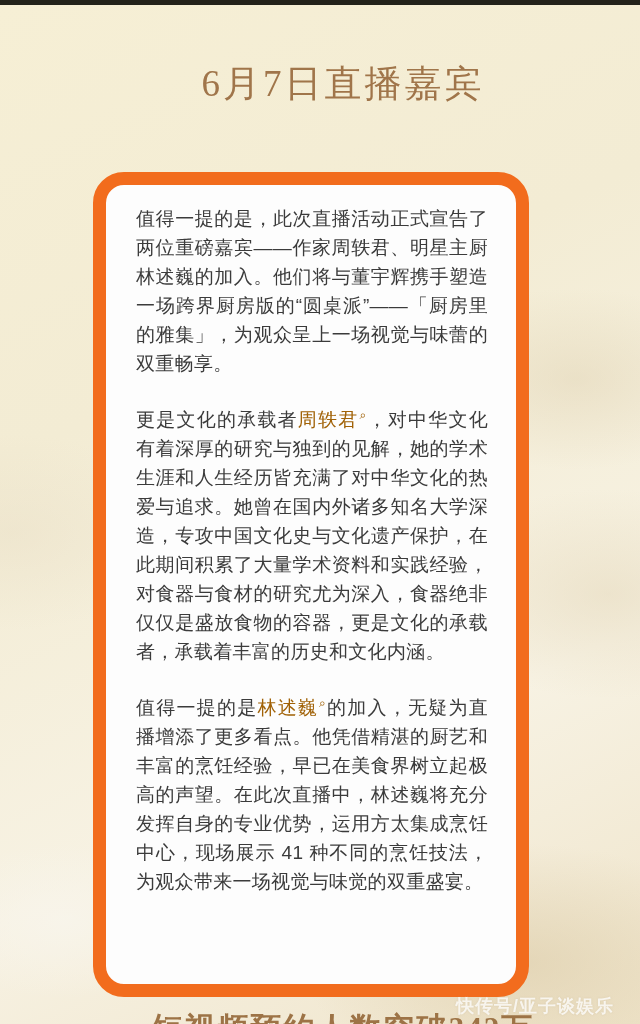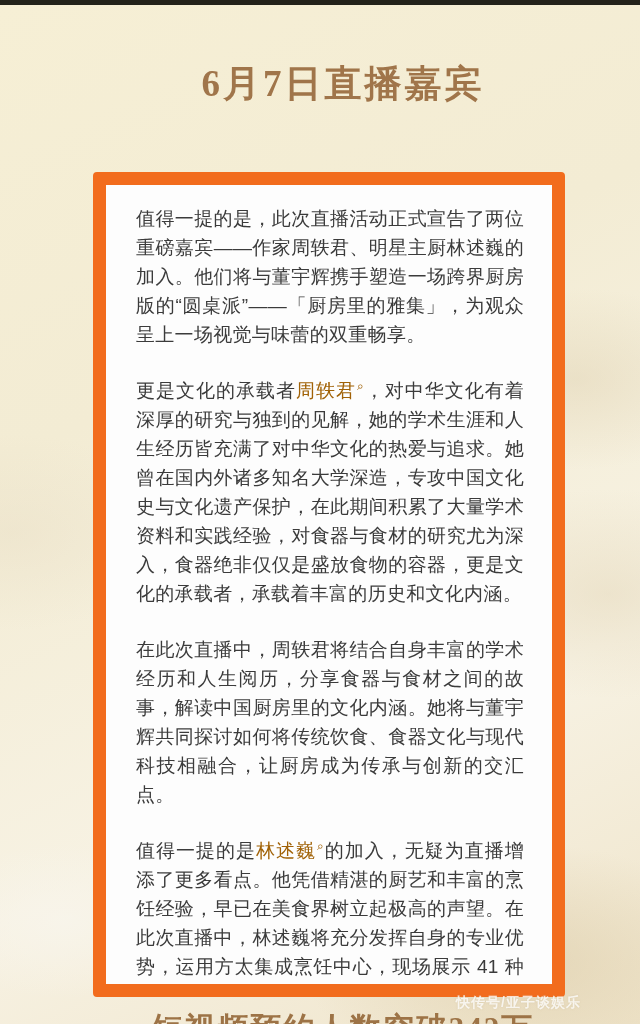--- a/index.html
+++ b/index.html
@@ -21,28 +21,28 @@
   }
   .top-bar {
     position:absolute; top:0; left:0; right:0; height:5px;
     background:#23221a;
   }
   .title {
     position:absolute; top:60px; left:93px; width:500px;
     text-align:center;
     color:#a0754a;
     font-family:"Liberation Serif","DejaVu Serif",serif;
-    font-weight:700;
+    font-weight:400;
     font-size:37px; line-height:47px; letter-spacing:3px;
   }
   .content-box {
-    position:absolute; left:93px; top:172px; width:472px; height:825px;
+    position:absolute; left:93px; top:172px; width:436px; height:825px;
     box-sizing:border-box;
     border:13px solid #f26c1d;
-    border-radius:4px;
+    border-radius:31px;
     background:#fdfdfd;
   }
   .article {
     box-sizing:border-box;
     width:100%; height:100%;
     padding:19px 28px 0 30px;
     overflow:hidden;
   }
   .article p {
     margin:0 0 27px 0;
@@ -51,21 +51,21 @@
     letter-spacing:0.3px;
     text-align:justify;
   }
   .entity-link { color:#a16207; cursor:pointer; }
   .entity-link sup {
     font-size:12px; line-height:0; margin-left:1px;
     font-family:"DejaVu Sans",sans-serif;
   }
   .watermark {
     position:absolute; left:456px; top:994px;
-    font-size:14px; font-weight:600;
+    font-size:18px; font-weight:600;
     letter-spacing:1px; white-space:nowrap;
     color:rgba(255,255,255,0.78);
     text-shadow:0 0 2px rgba(190,170,130,0.35);
     z-index:5;
   }
   .bottom-heading {
     position:absolute; top:1008px; left:93px; width:500px;
     text-align:center;
     color:#9d7346;
     font-family:"Liberation Serif","DejaVu Serif",serif;
@@ -83,21 +83,20 @@
   <div class="clouds"></div>
 
   <div class="title">
     <div>6月7日直播嘉宾</div>
   </div>
 
   <div class="content-box">
     <div class="article">
         <p><span>值得一提的是，此次直播活动正式宣告了两位重磅嘉宾——作家周轶君、明星主厨林述巍的加入。他们将与董宇辉携手塑造一场跨界厨房版的“圆桌派”——「厨房里的雅集」，为观众呈上一场视觉与味蕾的双重畅享。</span></p>
         <p><span>更是文化的承载者</span><span class="entity-link">周轶君<sup>⌕</sup></span><span>，对中华文化有着深厚的研究与独到的见解，她的学术生涯和人生经历皆充满了对中华文化的热爱与追求。她曾在国内外诸多知名大学深造，专攻中国文化史与文化遗产保护，在此期间积累了大量学术资料和实践经验，对食器与食材的研究尤为深入，食器绝非仅仅是盛放食物的容器，更是文化的承载者，承载着丰富的历史和文化内涵。</span></p>
-        <p><span>在此次直播中，周轶君将结合自身丰富的学术经历和人生阅历，分享食器与食材之间的故事，解读中国厨房里的文化内涵。她将与董宇辉共同探讨如何将传统饮食、食器文化与现代科技相融合，让厨房成为传承与创新的交汇点。</span></p>
         <p><span>值得一提的是</span><span class="entity-link">林述巍<sup>⌕</sup></span><span>的加入，无疑为直播增添了更多看点。他凭借精湛的厨艺和丰富的烹饪经验，早已在美食界树立起极高的声望。在此次直播中，林述巍将充分发挥自身的专业优势，运用方太集成烹饪中心，现场展示 41 种不同的烹饪技法，为观众带来一场视觉与味觉的双重盛宴。</span></p>
       </div>
   </div>
 
   <div class="bottom-heading">短视频预约人数突破342万</div>
 
   <div class="watermark">快传号/亚子谈娱乐</div>
 </div>
 
 </body></html>

